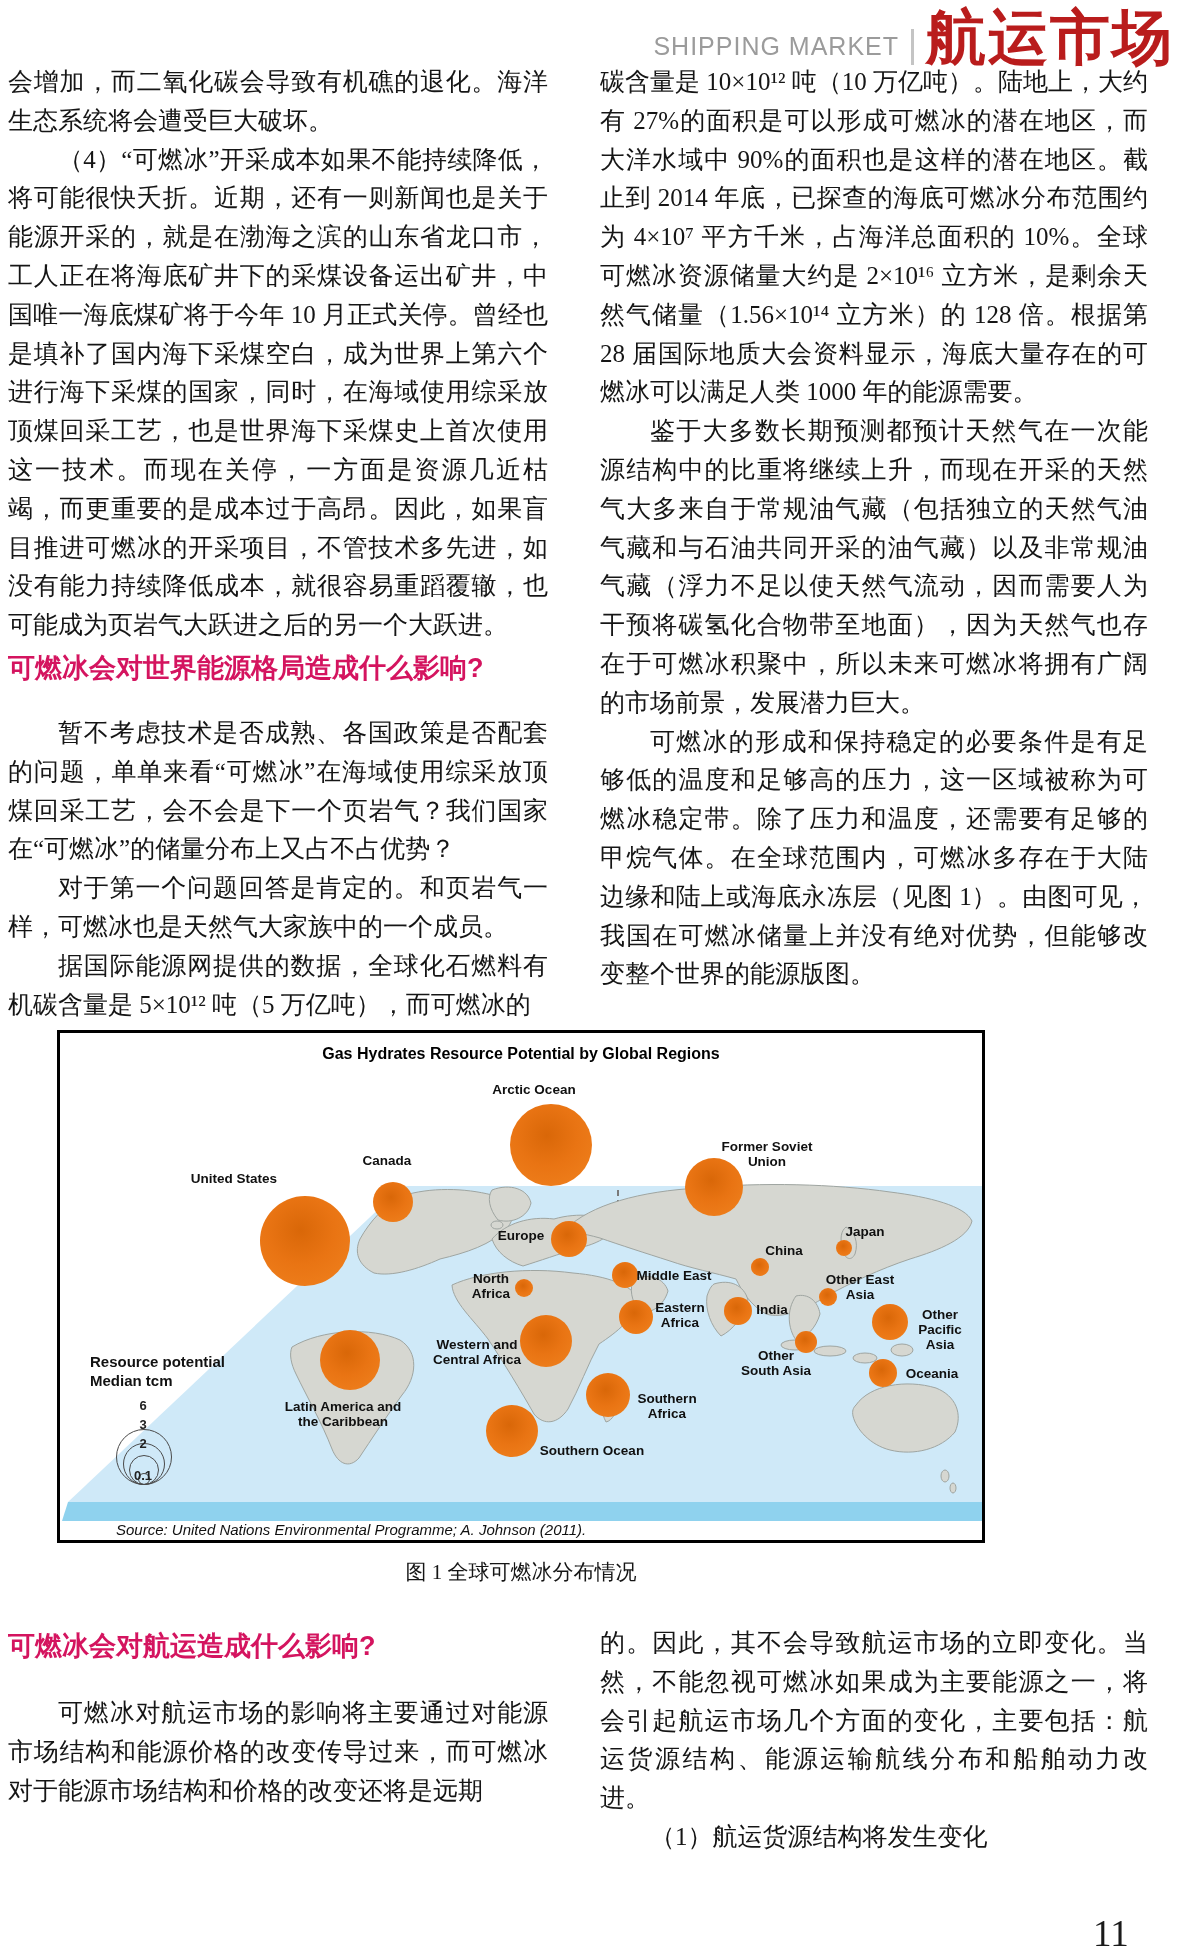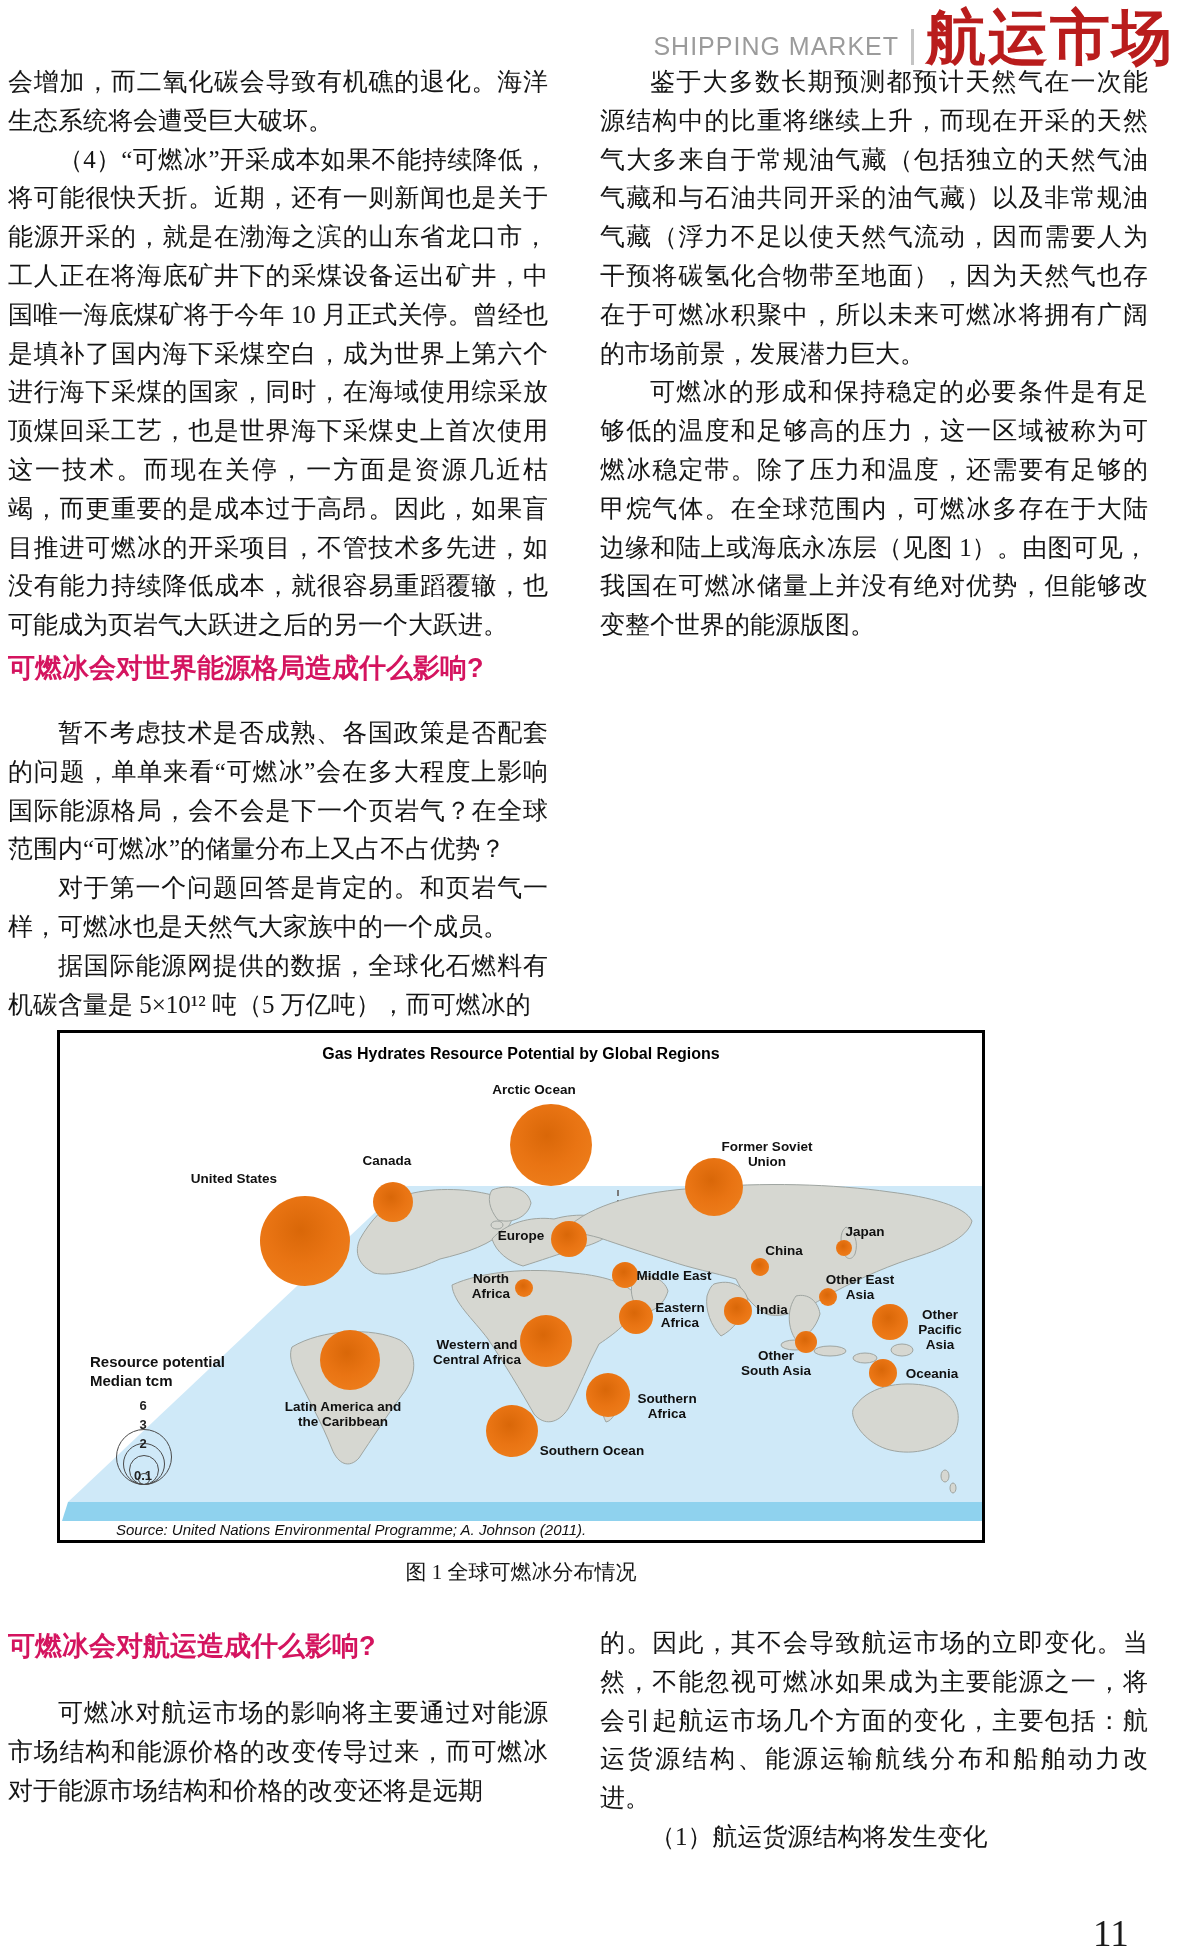--- a/index.html
+++ b/index.html
@@ -55,26 +55,27 @@
   </div>
 
   <div class="col" id="col-left-top-a" style="left:8px;top:63px;width:540px;">
       <p class="para">会增加，而二氧化碳会导致有机礁的退化。海洋生态系统将会遭受巨大破坏。</p>
       <p class="para ind">（4）“可燃冰”开采成本如果不能持续降低，将可能很快夭折。近期，还有一则新闻也是关于能源开采的，就是在渤海之滨的山东省龙口市，工人正在将海底矿井下的采煤设备运出矿井，中国唯一海底煤矿将于今年 10 月正式关停。曾经也是填补了国内海下采煤空白，成为世界上第六个进行海下采煤的国家，同时，在海域使用综采放顶煤回采工艺，也是世界海下采煤史上首次使用这一技术。而现在关停，一方面是资源几近枯竭，而更重要的是成本过于高昂。因此，如果盲目推进可燃冰的开采项目，不管技术多先进，如没有能力持续降低成本，就很容易重蹈覆辙，也可能成为页岩气大跃进之后的另一个大跃进。</p>
     </div>
 
   <div class="h-pink" style="left:8px;top:652px;">可燃冰会对世界能源格局造成什么影响?</div>
 
   <div class="col" id="col-left-top-b" style="left:8px;top:714px;width:540px;">
-      <p class="para ind">暂不考虑技术是否成熟、各国政策是否配套的问题，单单来看“可燃冰”会在多大程度上影响国际能源格局，会不会是下一个页岩气？在全球范围内“可燃冰”的储量分布上又占不占优势？</p>
+      <p class="para ind">暂不考虑技术是否成熟、各国政策是否配套的问题，单单来看“可燃冰”在海域使用综采放顶煤回采工艺，会不会是下一个页岩气？我们国家在“可燃冰”的储量分布上又占不占优势？</p>
       <p class="para ind">对于第一个问题回答是肯定的。和页岩气一样，可燃冰也是天然气大家族中的一个成员。</p>
       <p class="para ind">据国际能源网提供的数据，全球化石燃料有机碳含量是 5×10¹² 吨（5 万亿吨），而可燃冰的</p>
     </div>
 
   <div class="col" id="col-right-top" style="left:600px;top:63px;width:548px;">
+      <p class="para">碳含量是 10×10¹² 吨（10 万亿吨）。陆地上，大约有 27%的面积是可以形成可燃冰的潜在地区，而大洋水域中 90%的面积也是这样的潜在地区。截止到 2014 年底，已探查的海底可燃冰分布范围约为 4×10⁷ 平方千米，占海洋总面积的 10%。全球可燃冰资源储量大约是 2×10¹⁶ 立方米，是剩余天然气储量（1.56×10¹⁴ 立方米）的 128 倍。根据第 28 届国际地质大会资料显示，海底大量存在的可燃冰可以满足人类 1000 年的能源需要。</p>
       <p class="para ind">鉴于大多数长期预测都预计天然气在一次能源结构中的比重将继续上升，而现在开采的天然气大多来自于常规油气藏（包括独立的天然气油气藏和与石油共同开采的油气藏）以及非常规油气藏（浮力不足以使天然气流动，因而需要人为干预将碳氢化合物带至地面），因为天然气也存在于可燃冰积聚中，所以未来可燃冰将拥有广阔的市场前景，发展潜力巨大。</p>
       <p class="para ind">可燃冰的形成和保持稳定的必要条件是有足够低的温度和足够高的压力，这一区域被称为可燃冰稳定带。除了压力和温度，还需要有足够的甲烷气体。在全球范围内，可燃冰多存在于大陆边缘和陆上或海底永冻层（见图 1）。由图可见，我国在可燃冰储量上并没有绝对优势，但能够改变整个世界的能源版图。</p>
     </div>
 
   <div class="fig">
     <svg class="map-svg" width="922" height="507" viewBox="0 0 922 507">
 
       <polygon points="343,153 922,153 922,469 8,469" fill="#cfe9f8"></polygon>
       <polygon points="8,469 922,469 922,488 2,488" fill="#8fd2ee"></polygon>
 

